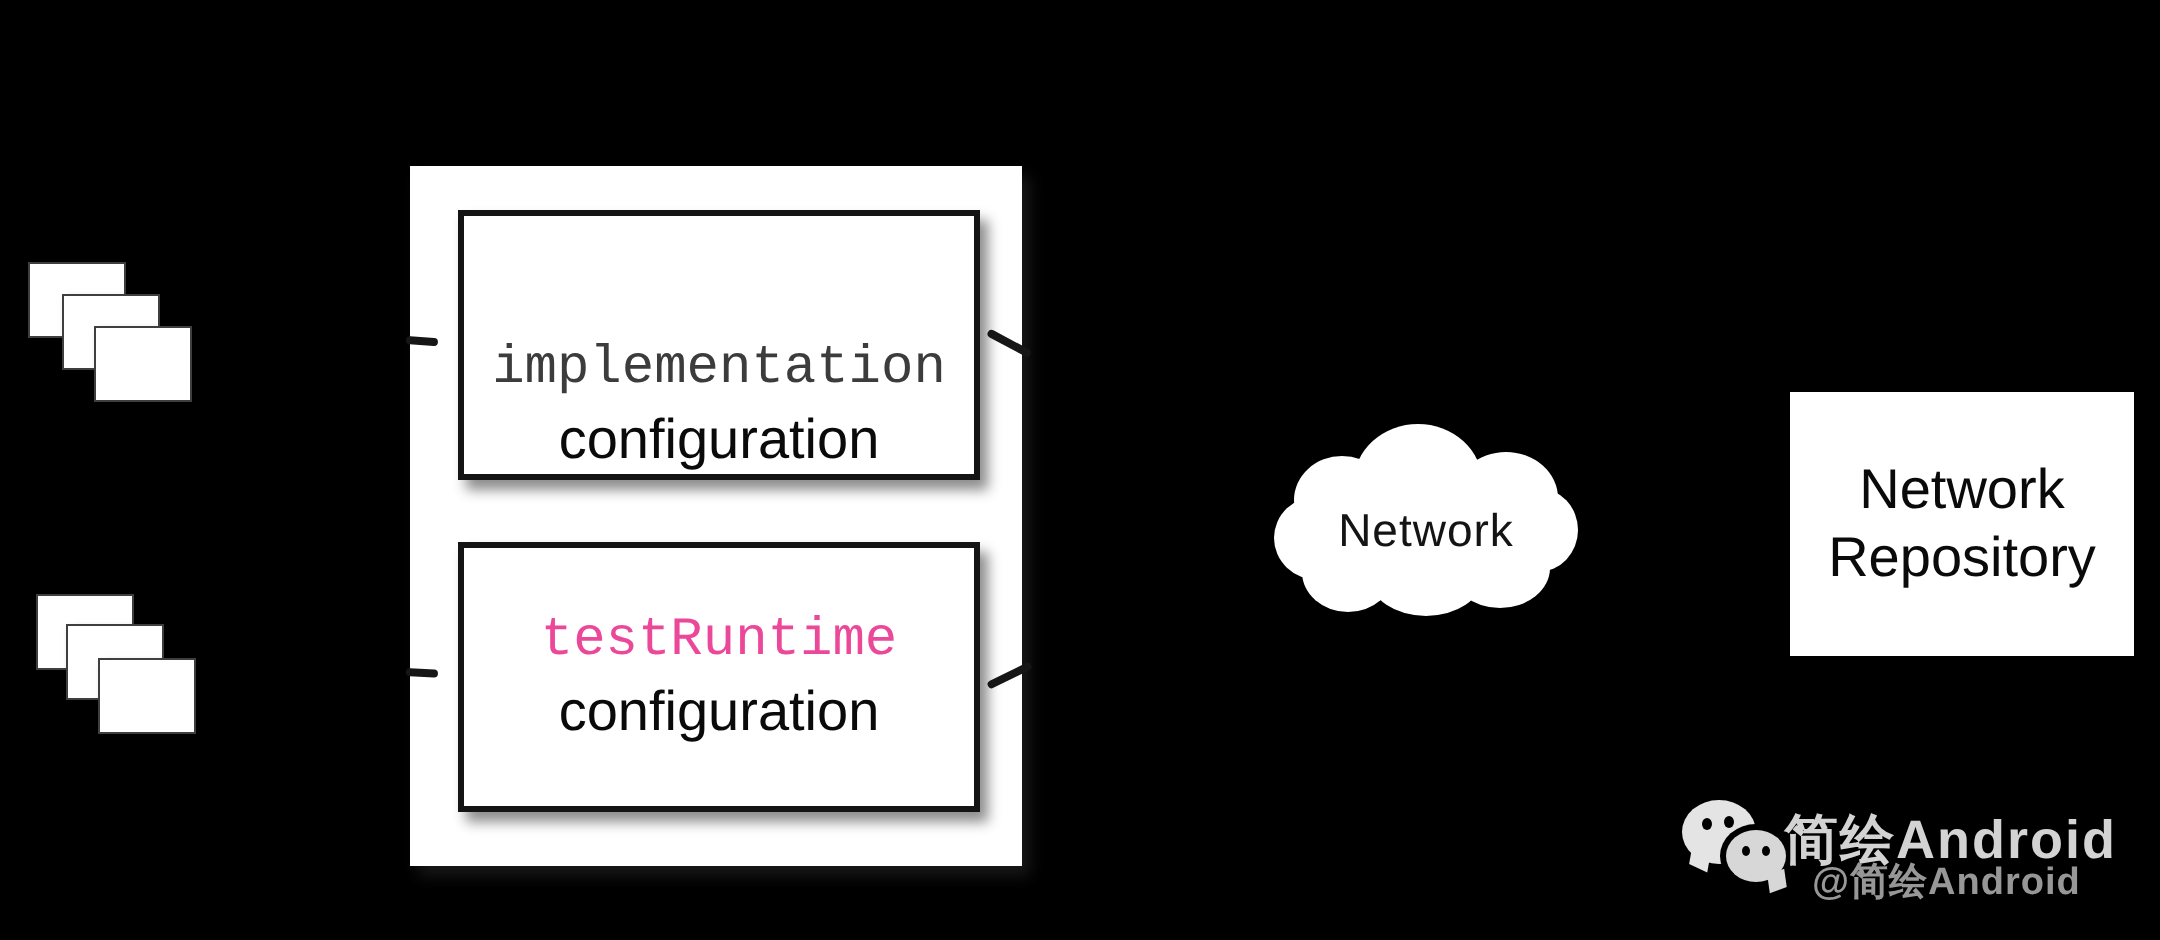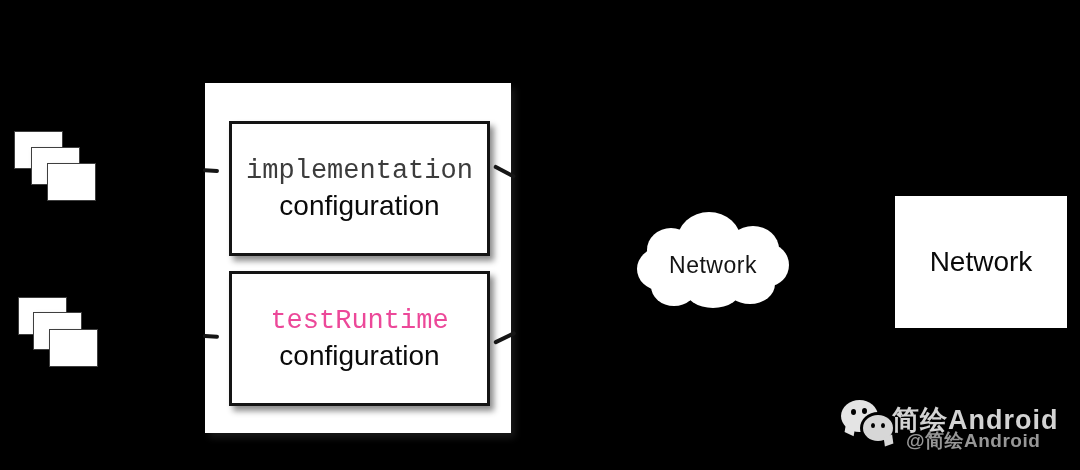--- a/index.html
+++ b/index.html
@@ -89,21 +89,21 @@
     <div class="card" style="left:47px; top:163px;"></div>
   </div>
 
   <div>
     <div class="card" style="left:18px; top:297px;"></div>
     <div class="card" style="left:33px; top:312px;"></div>
     <div class="card" style="left:49px; top:329px;"></div>
   </div>
 
   <div class="panel">
-    <div class="config-box" style="top:38px;">
+    <div class="config-box" style="top:22px;justify-content:flex-end;">
       <div class="code-line" style="color:#3c3c3c;">implementation</div>
       <div class="label-line">configuration</div>
     </div>
     <div class="config-box" style="top:188px;">
       <div class="code-line" style="color:#ec4899;">testRuntime</div>
       <div class="label-line">configuration</div>
     </div>
   </div>
 
   <div class="connector" style="left:203px; top:168px; width:16px; transform:rotate(4deg);"></div>
@@ -119,20 +119,21 @@
     <div class="puff" style="left:14px;  top:54px; width:46px;  height:40px;"></div>
     <div class="puff" style="left:48px;  top:58px; width:56px;  height:38px;"></div>
     <div class="puff" style="left:88px;  top:52px; width:50px;  height:40px;"></div>
     <div class="puff" style="left:112px; top:32px; width:40px;  height:42px;"></div>
     <div class="puff" style="left:18px;  top:20px; width:116px; height:62px; border-radius:40%;"></div>
     <div class="cloud-label">Network</div>
   </div>
 
   <div class="repo">
     <div>Network</div>
+    <div>Repository</div>
   </div>
 
   <div class="wm-icon">
     <div class="bubble bubble-big">
       <div class="eye" style="left:10px; top:9px;"></div>
       <div class="eye" style="left:21px; top:8px;"></div>
     </div>
     <div class="tail tail-big"></div>
     <div class="bubble bubble-small">
       <div class="eye" style="left:8px;  top:8px; width:4px; height:5px;"></div>

